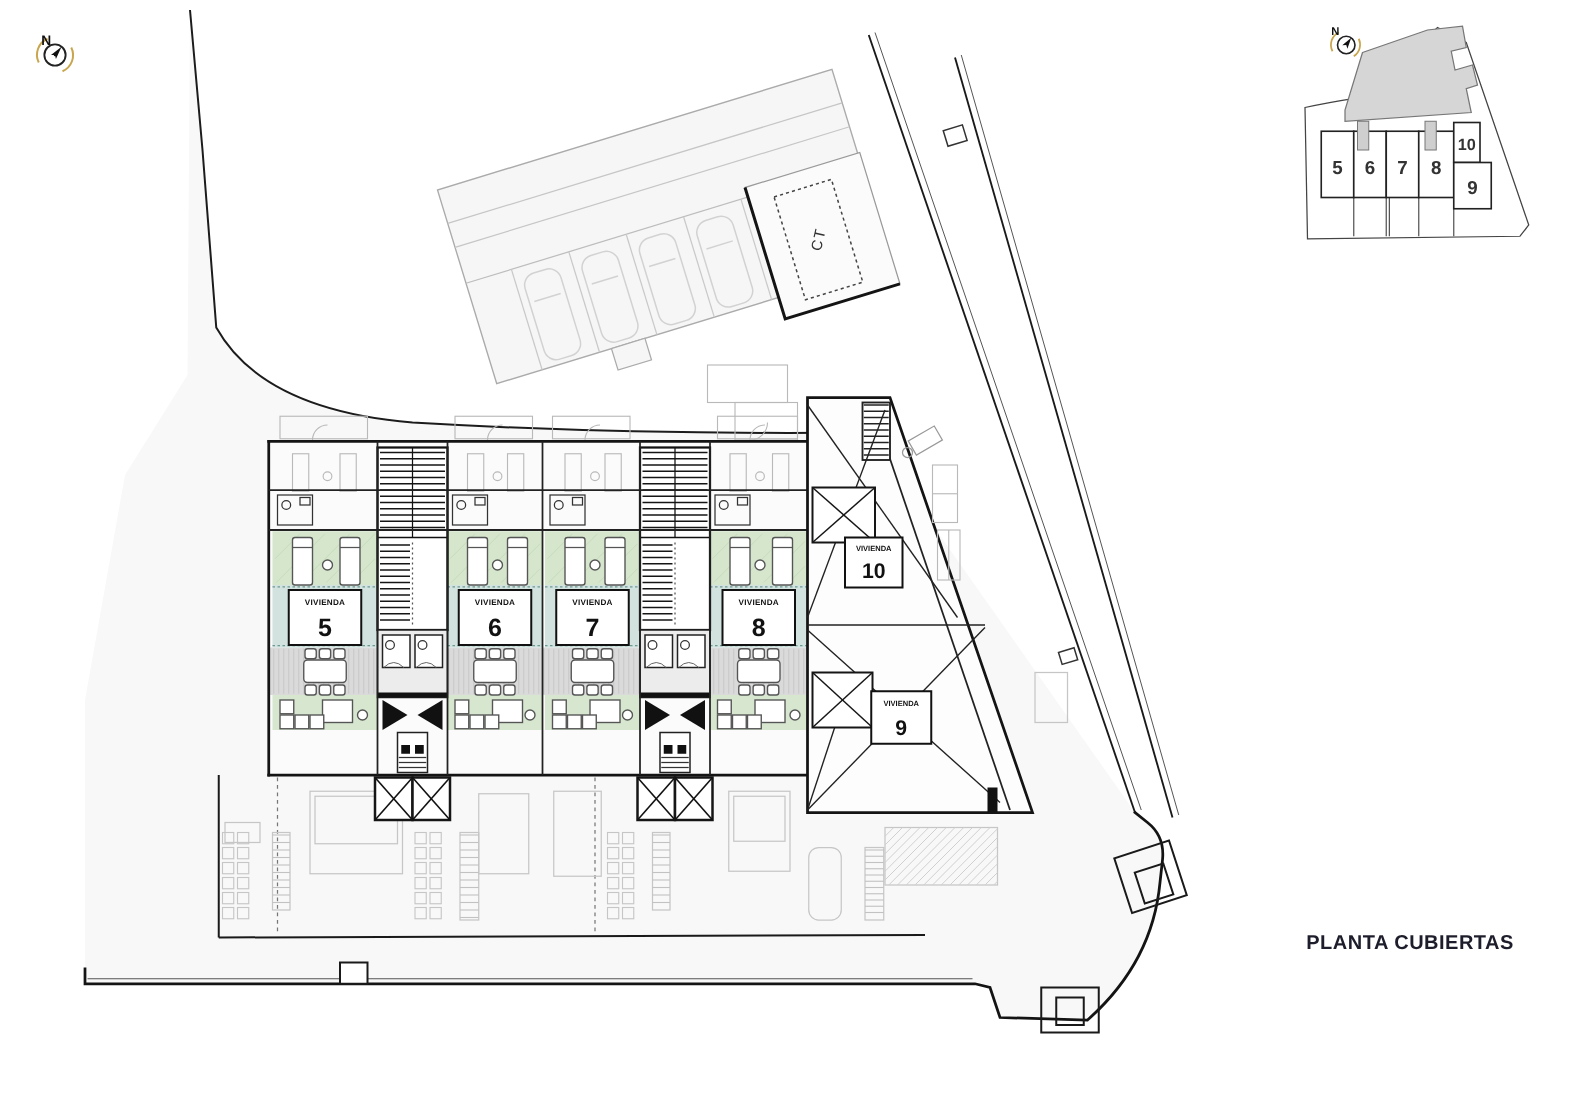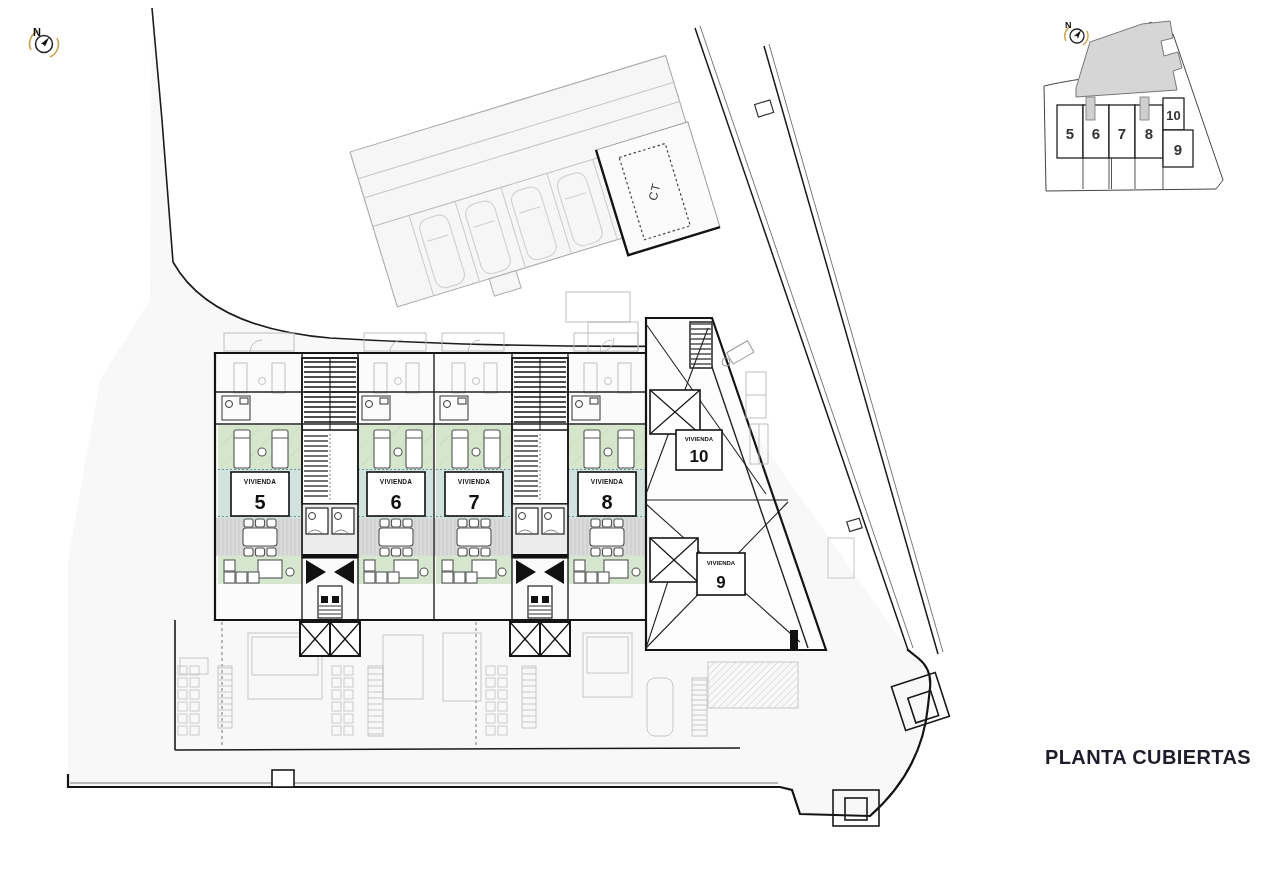--- a/index.html
+++ b/index.html
@@ -15,21 +15,21 @@
   .furn{fill:#ffffff;stroke:#555555;stroke-width:1.1;}
   .lbox{fill:#ffffff;stroke:#111111;stroke-width:1.6;}
   .lname{font-size:6.5px;font-weight:bold;fill:#111;text-anchor:middle;letter-spacing:.2px;}
   .lnum{font-size:20px;font-weight:bold;fill:#111;text-anchor:middle;}
   .lname-s{font-size:6px;font-weight:bold;fill:#111;text-anchor:middle;}
   .lnum-s{font-size:17px;font-weight:bold;fill:#111;text-anchor:middle;}
   .keynum{font-size:15px;font-weight:600;fill:#333;text-anchor:middle;}
   .keynum-s{font-size:13px;font-weight:600;fill:#333;text-anchor:middle;}
   .ntext{font-size:11px;font-weight:bold;fill:#111;}
   .cttext{font-size:12px;fill:#333;letter-spacing:1px;}
-  .title{position:absolute;left:1045px;top:746px;font-size:20px;font-weight:bold;
+  .title{position:absolute;left:1045px;top:746px;font-size:16px;font-weight:bold;
          color:#1d1d2b;letter-spacing:.4px;white-space:nowrap;}
 </style>
 </head>
 <body>
 
 <div class="stage">
 
 <svg width="1263" height="891" viewBox="0 0 1263 891">
 
   <g>

